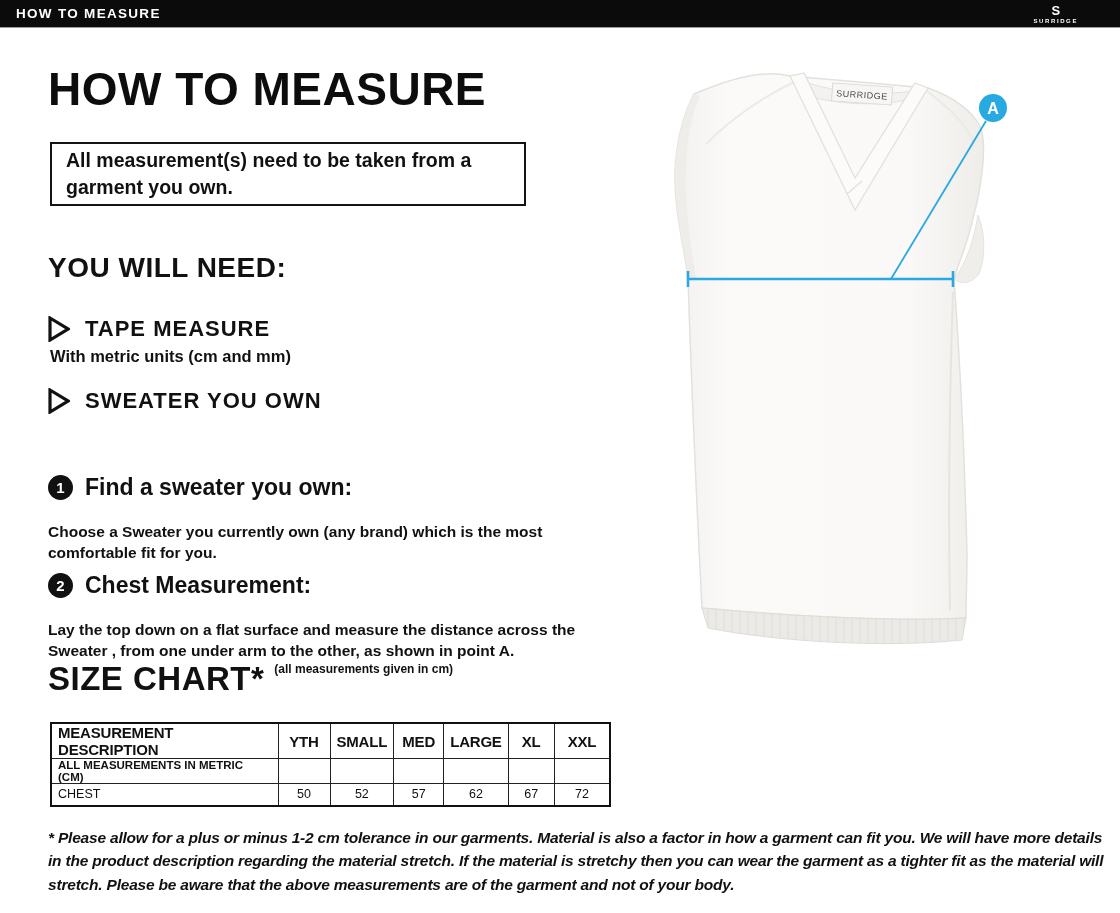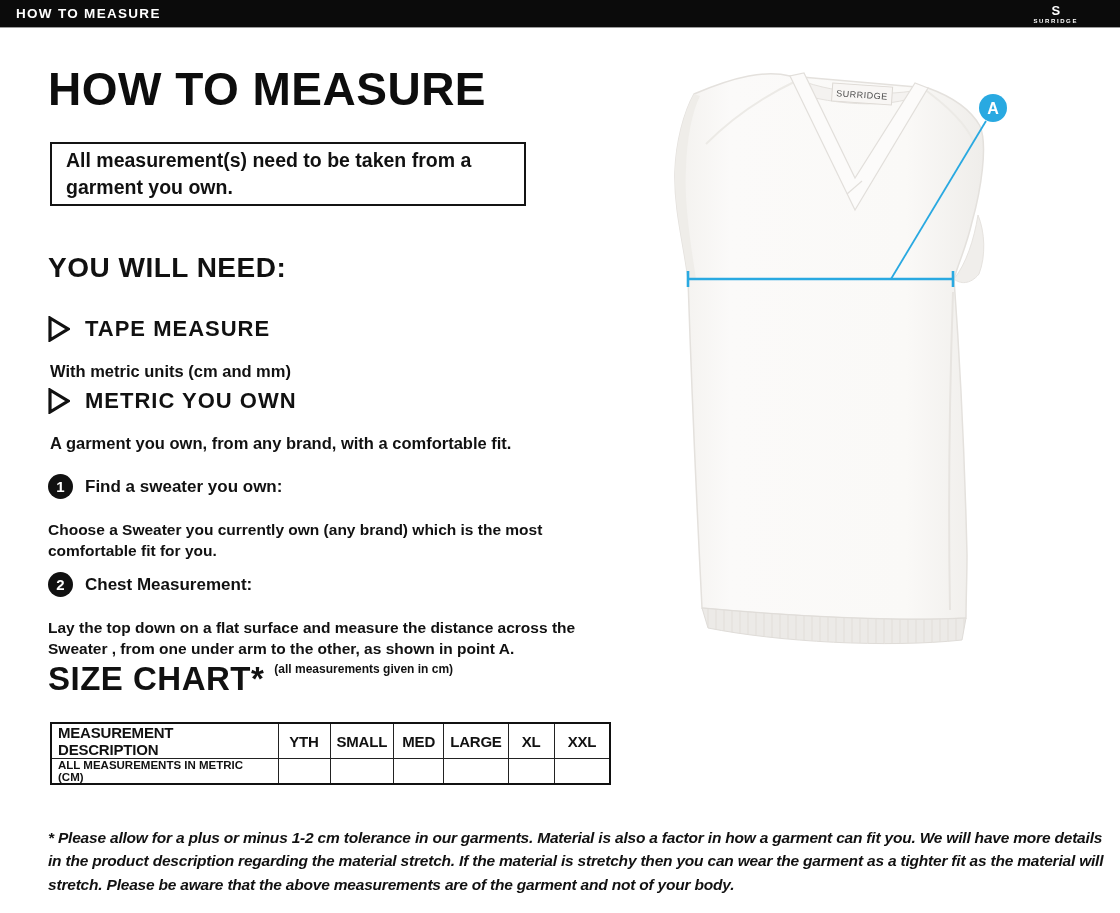--- a/index.html
+++ b/index.html
@@ -30,32 +30,32 @@
   }
   .ywn-heading{
     position:absolute;left:48px;top:252px;margin:0;
     font-size:28px;font-weight:bold;letter-spacing:.5px;
   }
   .need{position:absolute;left:48px;}
   .need-1{top:316px;}
   .need-2{top:388px;}
   .need-row{display:flex;align-items:center;gap:15px;}
   .need-label{font-size:22px;font-weight:bold;letter-spacing:1px;}
-  .need-desc{margin-top:20px;margin-left:2px;font-size:16.5px;font-weight:bold;}
+  .need-desc{margin-top:5px;margin-left:2px;font-size:16.5px;font-weight:bold;}
   .tri-icon{display:block;}
   .step{position:absolute;left:48px;}
   .step-1{top:474px;}
   .step-2{top:572px;}
   .step-head{display:flex;align-items:center;gap:12px;}
   .step-num{
     width:25px;height:25px;border-radius:50%;background:#111;color:#fff;
     font-size:15px;font-weight:bold;display:flex;align-items:center;justify-content:center;
     flex:0 0 auto;
   }
-  .step-title{font-size:17px;font-weight:bold;}
+  .step-title{font-size:23px;font-weight:bold;}
   .step-desc{margin-top:20px;font-size:15.5px;font-weight:bold;line-height:21px;}
   .step-1 .step-desc{width:545px;}
   .step-2 .step-desc{width:568px;}
   
   .sc-head{position:absolute;left:48px;top:662px;display:flex;align-items:flex-start;gap:10px;}
   .sc-title{font-size:33px;font-weight:bold;letter-spacing:.5px;line-height:1;}
   .sc-sub{font-size:12px;font-weight:bold;padding-bottom:3px;}
   table.size-table{
     position:absolute;left:50px;top:722px;border-collapse:collapse;
     border:2px solid #111;table-layout:fixed;
@@ -101,23 +101,22 @@
     <span class="need-label">TAPE MEASURE</span>
   </div>
   <div class="need-desc">With metric units (cm and mm)</div>
 </div>
 
 <div class="need need-2">
   <div class="need-row">
     <svg class="tri-icon" width="22" height="26" viewBox="0 0 22 26">
       <polygon points="2,2 20,13 2,24" fill="#fff" stroke="#111" stroke-width="3.2" stroke-linejoin="miter"></polygon>
     </svg>
-    <span class="need-label">METRIC YOU OWN</span>
-  </div>
-  <div class="need-desc">A garment you own, from any brand, with a comfortable fit.</div>
+    <span class="need-label">SWEATER YOU OWN</span>
+  </div>
 </div>
 
 <div class="step step-1">
   <div class="step-head">
     <span class="step-num">1</span>
     <span class="step-title">Find a sweater you own:</span>
   </div>
   <div class="step-desc">Choose a Sweater you currently own (any brand) which is the most comfortable fit for you.</div>
 </div>
 
@@ -149,20 +148,29 @@
   <tbody>
     <tr class="metric-row">
       <td>ALL MEASUREMENTS IN METRIC (CM)</td>
       <td class="val"></td>
       <td class="val"></td>
       <td class="val"></td>
       <td class="val"></td>
       <td class="val"></td>
       <td class="val"></td>
     </tr>
+    <tr class="chest-row">
+      <td>CHEST</td>
+      <td class="val">50</td>
+      <td class="val">52</td>
+      <td class="val">57</td>
+      <td class="val">62</td>
+      <td class="val">67</td>
+      <td class="val">72</td>
+    </tr>
   </tbody>
 </table>
 
 <p class="footnote">* Please allow for a plus or minus 1-2 cm tolerance in our garments. Material is also a factor in how a garment can fit you. We will have more details in the product description regarding the material stretch.  If the material is stretchy then you can wear the garment as a tighter fit as the material will stretch.  Please be aware that the above measurements are of the garment and not of your body.</p>
 
 <div class="garment">
   <svg width="445" height="600" viewBox="0 0 445 600">
     <defs>
       <pattern id="rib" width="8" height="14" patternUnits="userSpaceOnUse">
         <path d="M4 0 V14" stroke="#e0ddd8" stroke-width="1.3"></path>

